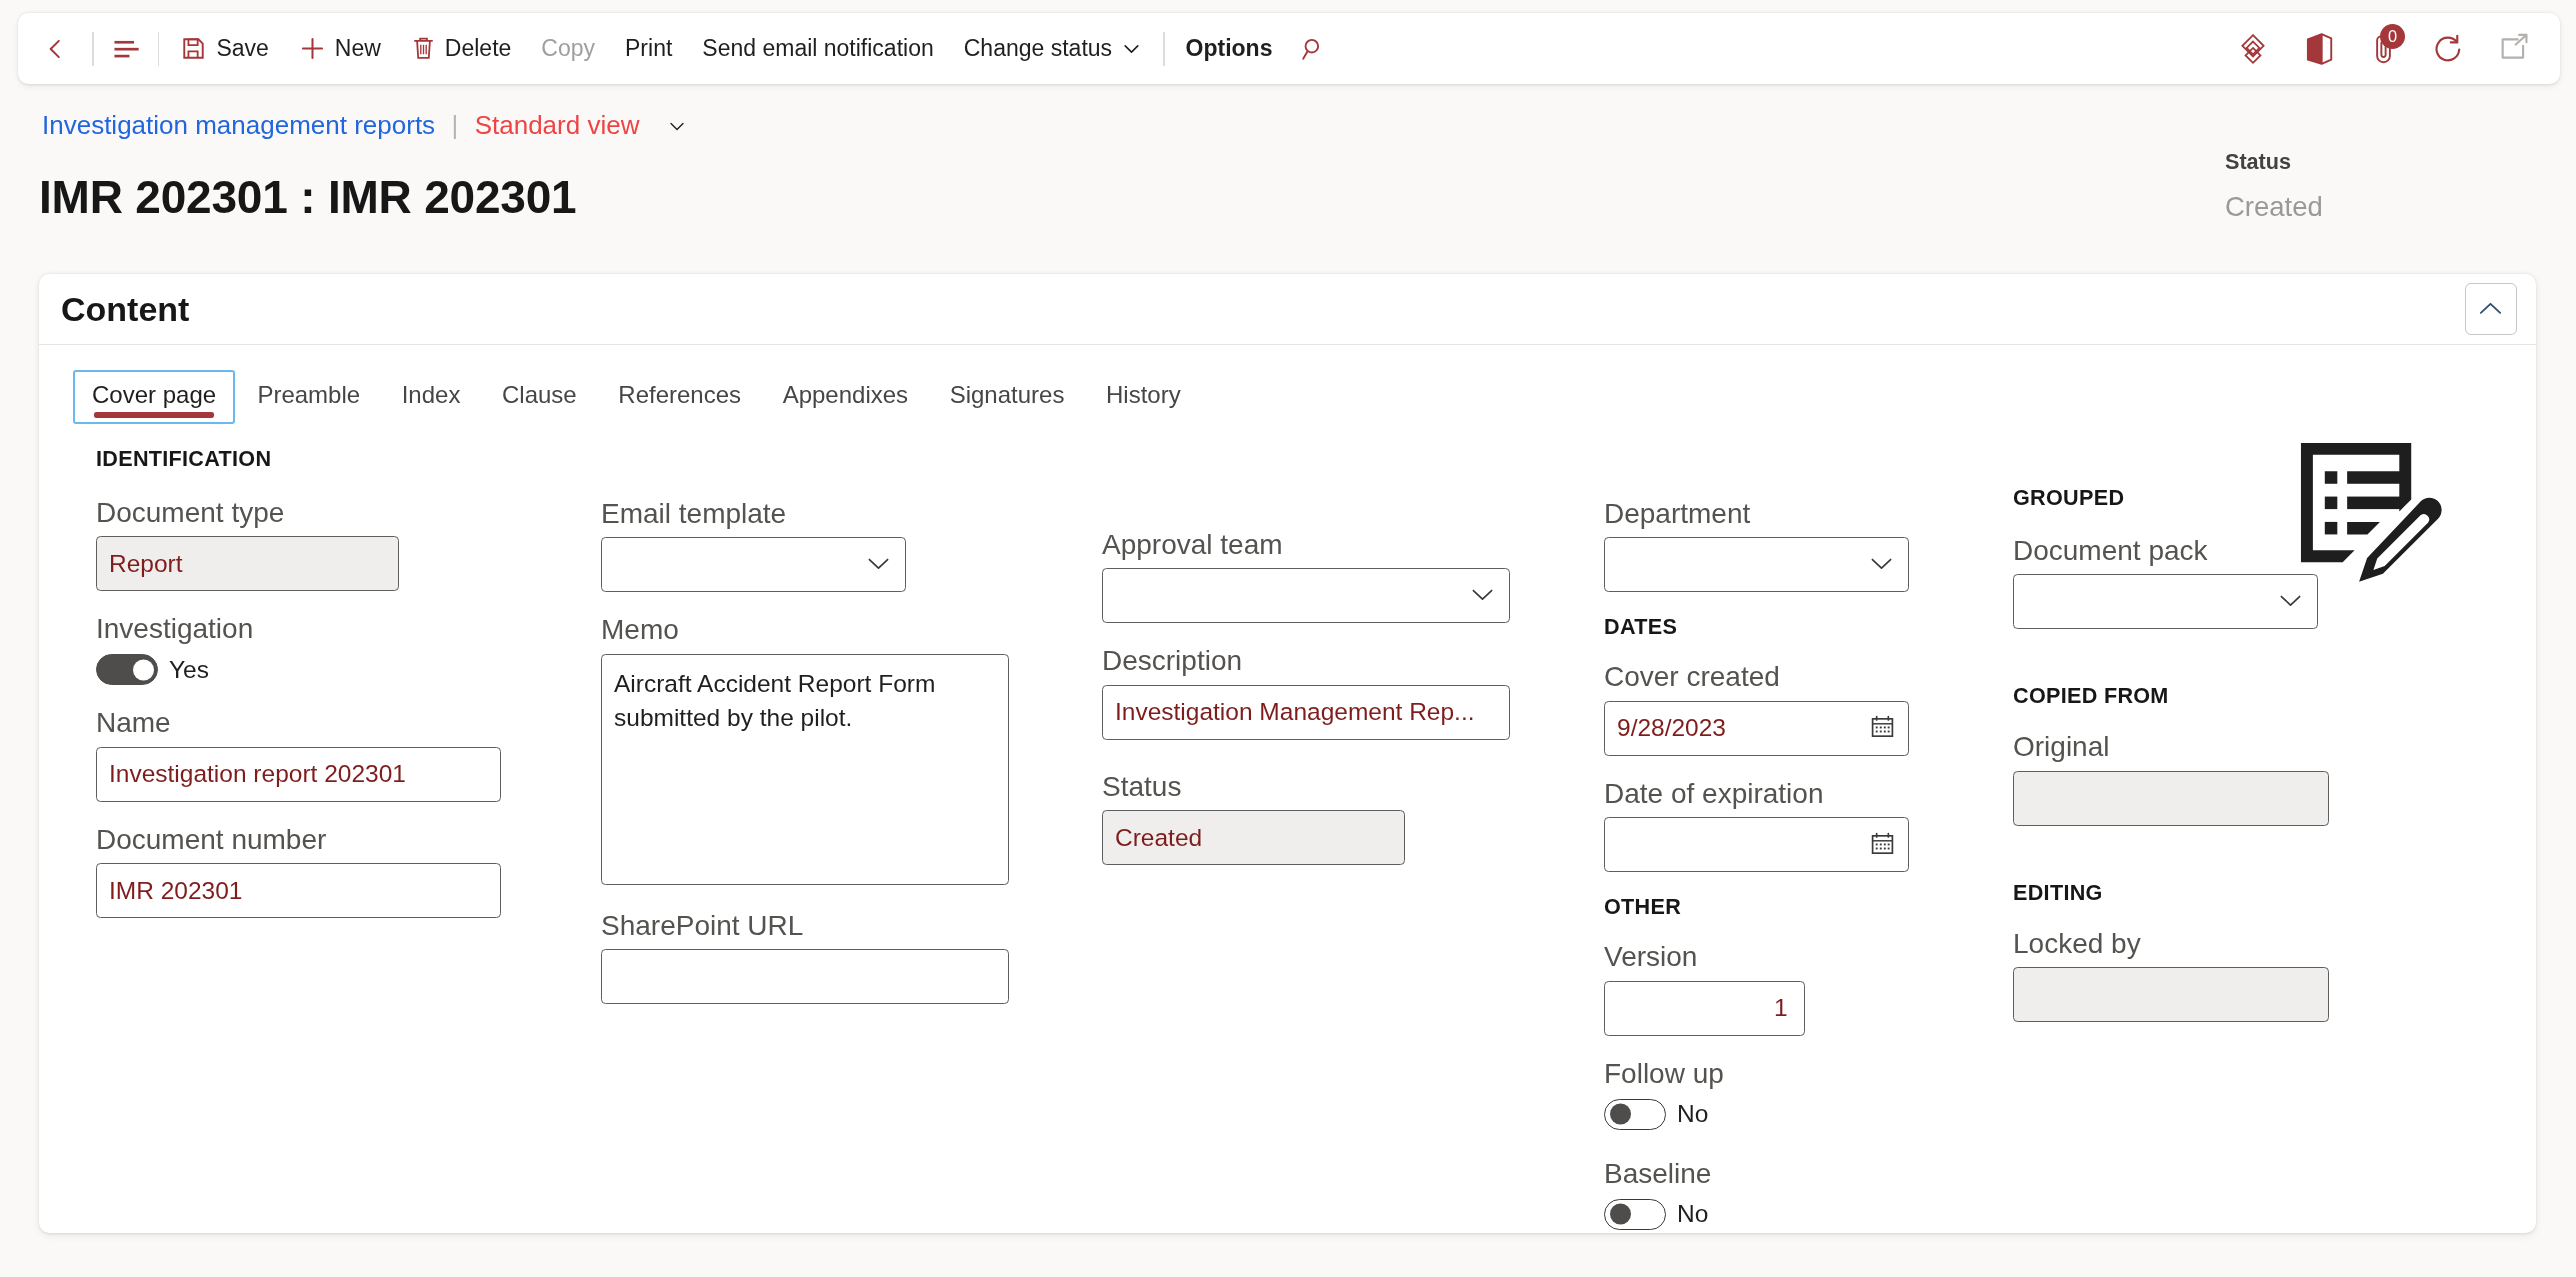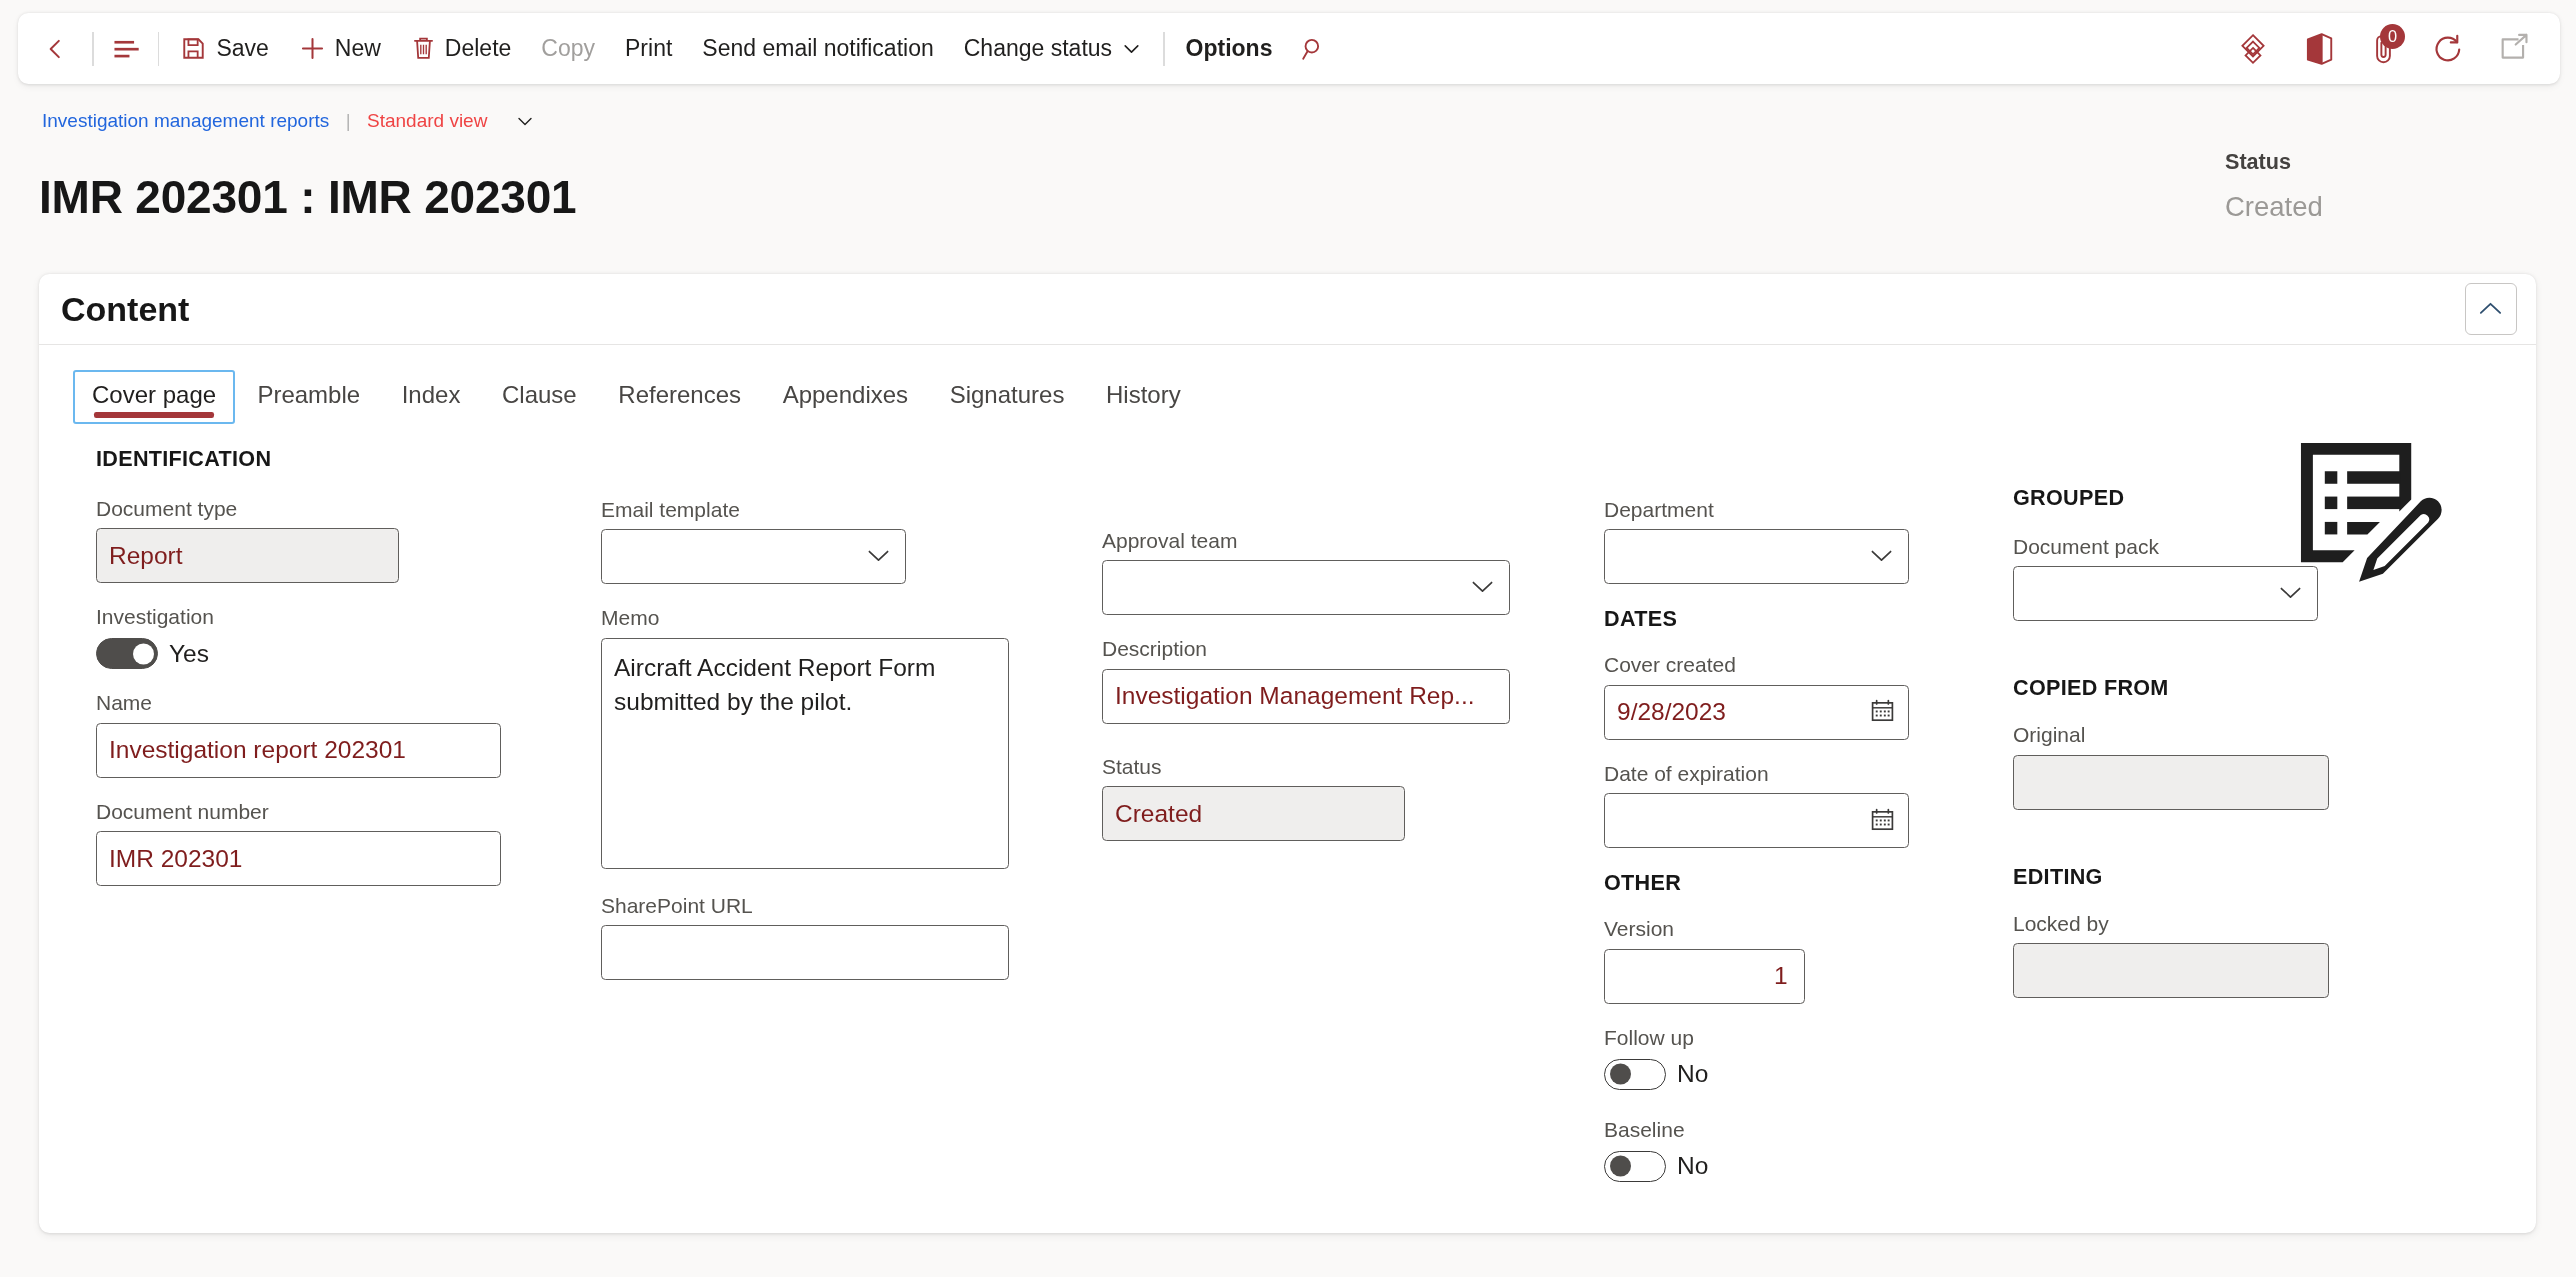--- a/index.html
+++ b/index.html
@@ -39,21 +39,21 @@
     position: absolute; top: 1.5px; right: 7.4px;
     background: #a4373a; color: #fff; border-radius: 50%;
     width: 25px; height: 25px; font-size: 16.4px;
     display: flex; align-items: center; justify-content: center;
   }
 
   
   .crumbrow {
     position: absolute; left: 42px; top: 110px;
     display: flex; align-items: center; gap: 0;
-    font-size: 19px;
+    font-size: 26px;
   }
   .crumb-link { color: #2266dd; cursor: pointer; }
   .crumb-sep { color: #b5b5b5; margin: 0 16.4px; }
   .crumb-view { color: #ef4444; cursor: pointer; display: inline-flex; align-items: center; gap: 28px; }
 
   
   .title {
     position: absolute; left: 39px; top: 170px;
     font-size: 46px; font-weight: bold; color: #171717; letter-spacing: -0.2px;
   }
@@ -88,21 +88,21 @@
   .tab.active .tab-underline {
     position: absolute; left: 19.3px; right: 19.3px; bottom: 4.5px;
     height: 5.2px; background: #a4373a; border-radius: 2.2px;
   }
   .tab.focus { border: 2.2px solid #6bb8ef; border-radius: 3px; padding: 9.7px 17px 12.6px 17px; }
 
   
   .form { position: relative; padding: 19.3px 0 0 0; height: 803px; }
   .col { position: absolute; top: 22px; }
   .grp-head { font-size: 21.6px; font-weight: bold; color: #171717; letter-spacing: 0.3px; }
-  .fld-lbl { font-size: 21px; color: #55534f; }
+  .fld-lbl { font-size: 28px; color: #55534f; }
   .ctl {
     display: block; width: 100%;
     border: 1.5px solid #605e5c; border-radius: 4.5px; background: #fff;
     font-family: inherit; font-size: 24.5px; color: #7f1d1d;
     padding: 0 12px;
   }
   .ctl.h { height: 55px; line-height: 52px; }
   .ctl.ro { background: #efeeed; border-color: #605e5c; }
   .ctl-wrap { position: relative; }
   .chev {

